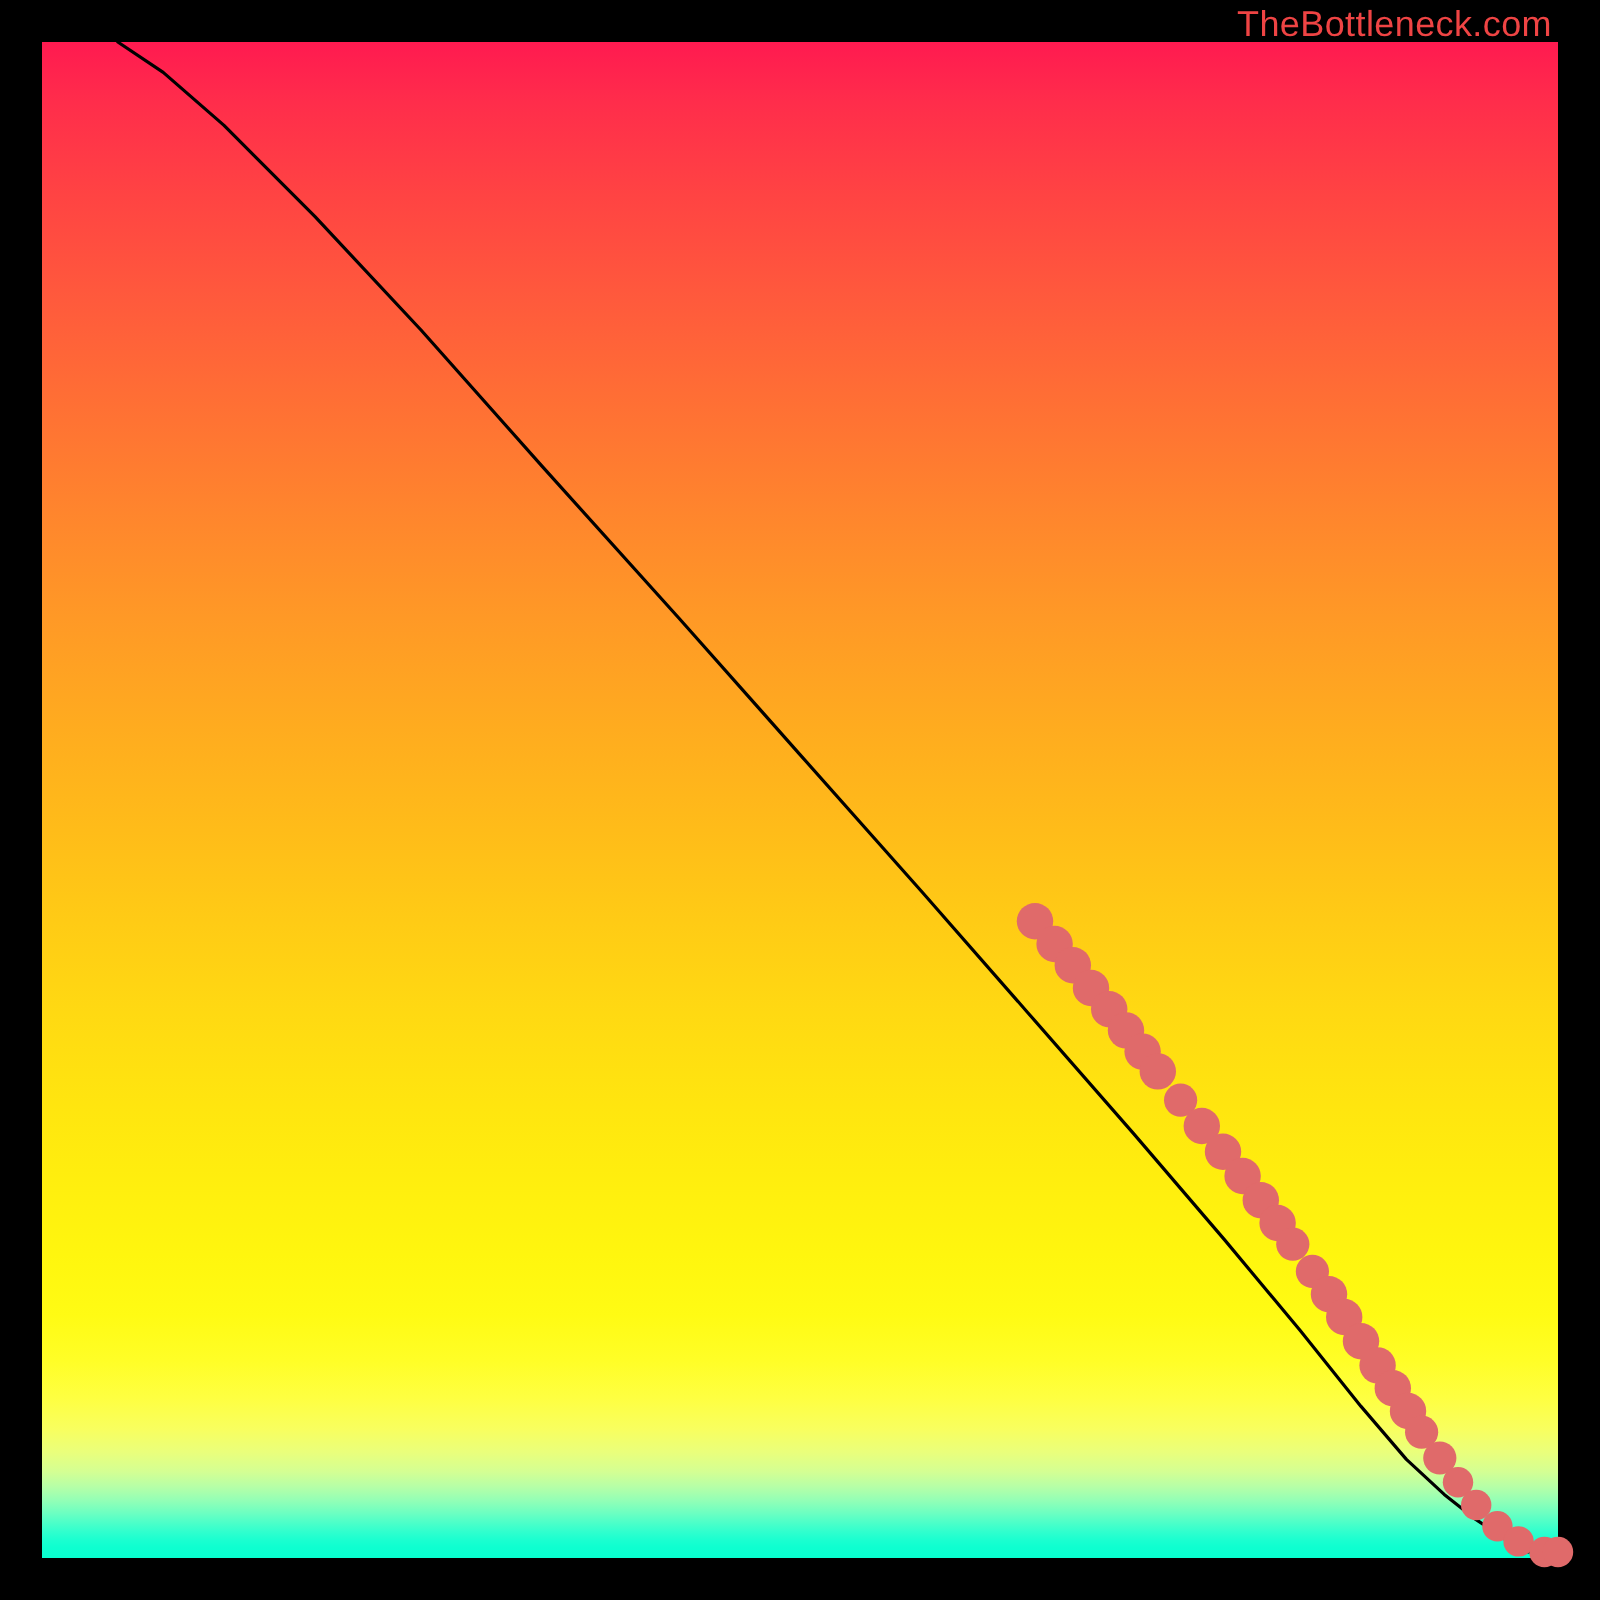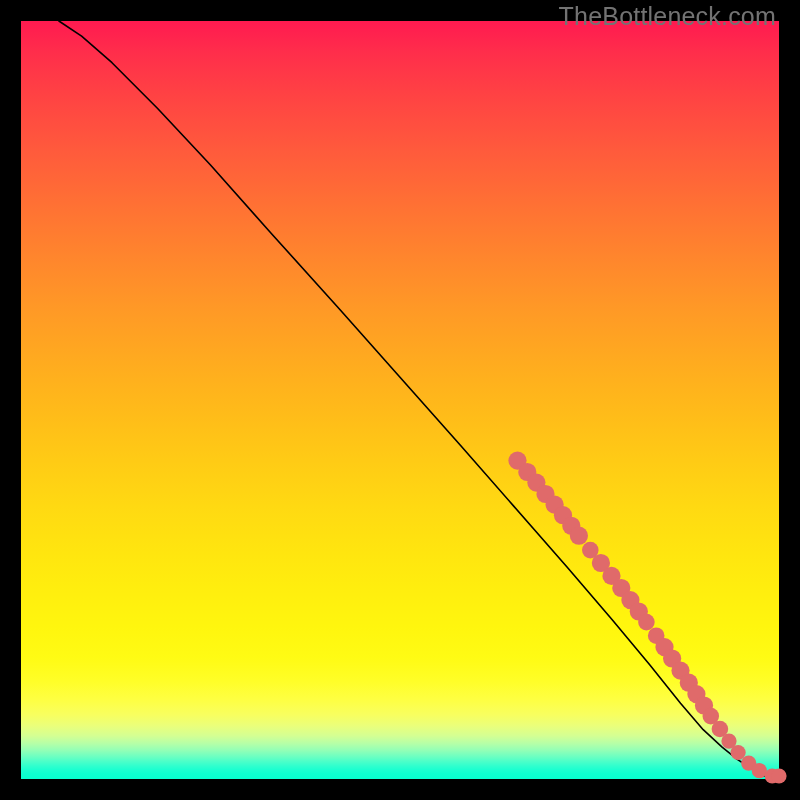--- a/index.html
+++ b/index.html
@@ -53,22 +53,22 @@
       #2fffce 98.3%,
       #1bffd0 98.8%,
       #0effd0 99.3%,
       #08ffcf 100%
     );
   }
   .watermark {
     position: absolute;
     top: 2px;
     right: 24px;
-    color: #737373;
-    font-size: 25px;
+    color: #ef4444;
+    font-size: 18px;
     font-weight: 400;
     letter-spacing: 0.2px;
     user-select: none;
   }
   svg.overlay {
     position: absolute;
     left: 21px;
     top: 21px;
     width: 758px;
     height: 758px;

